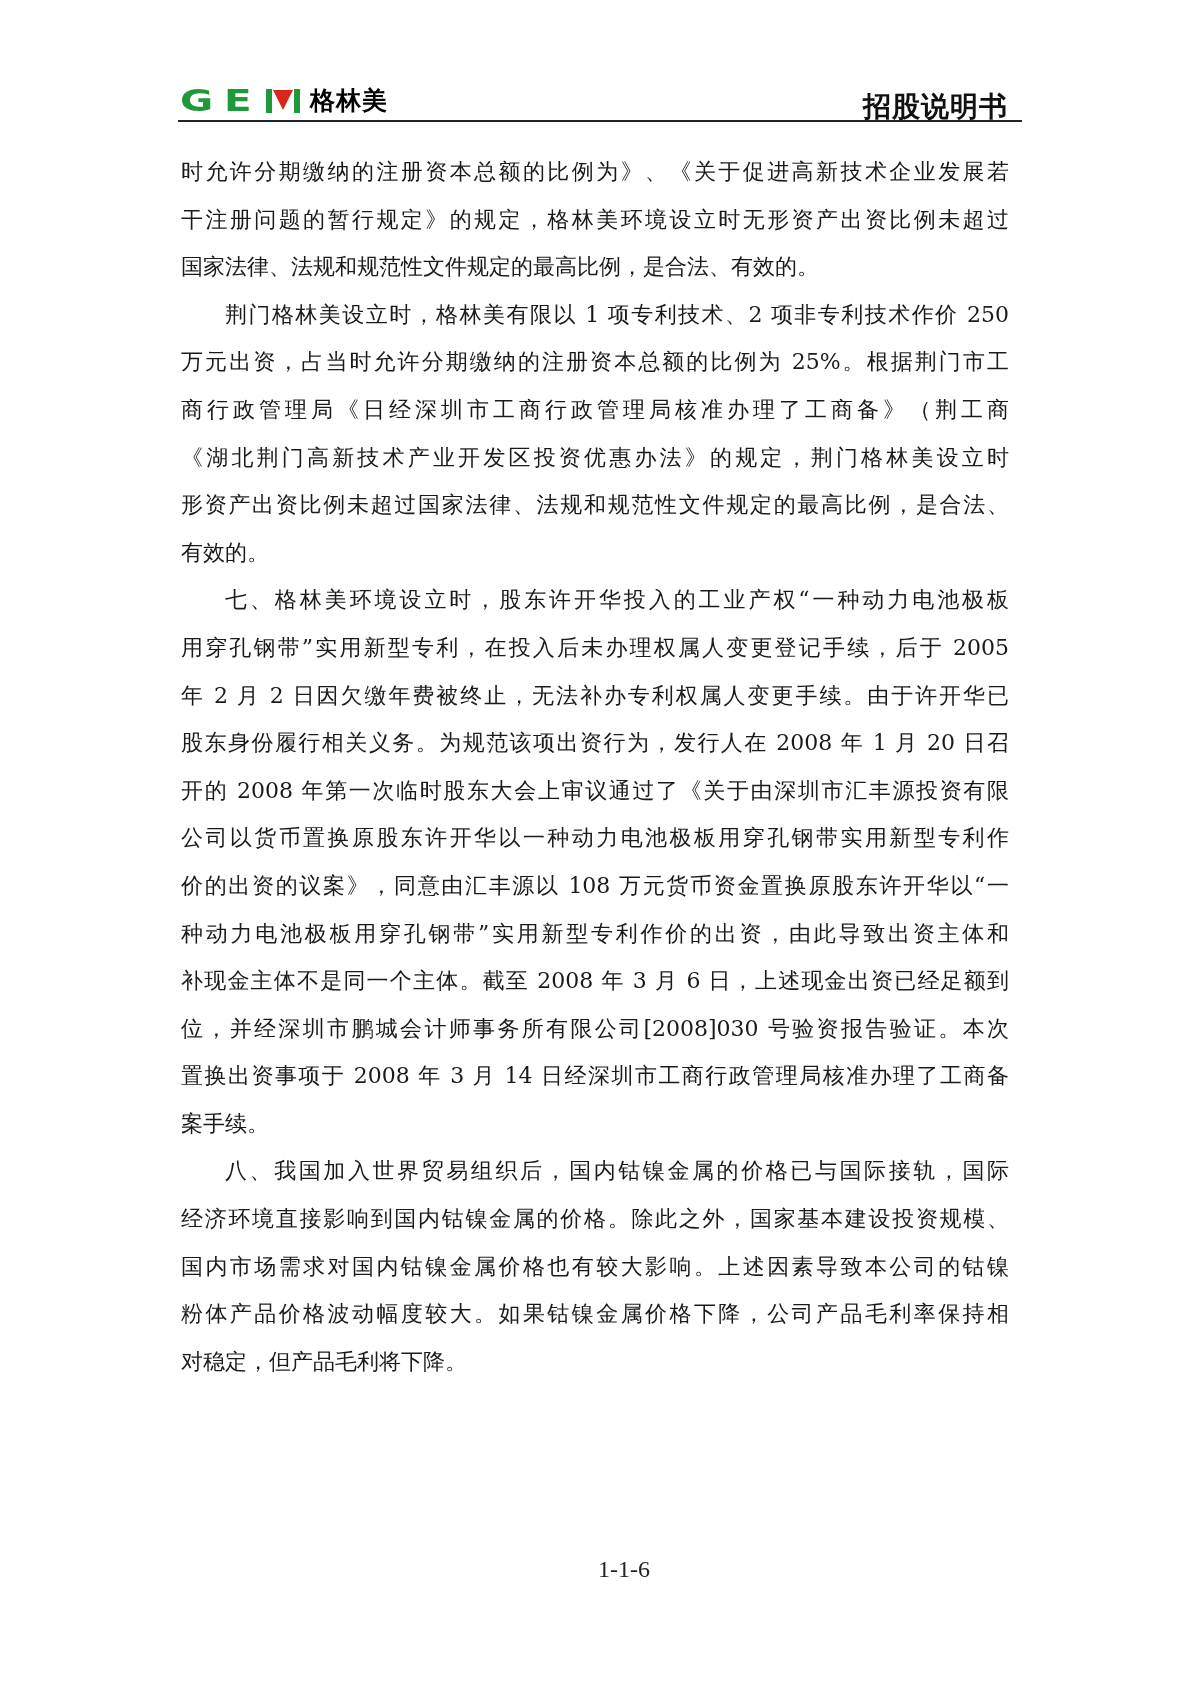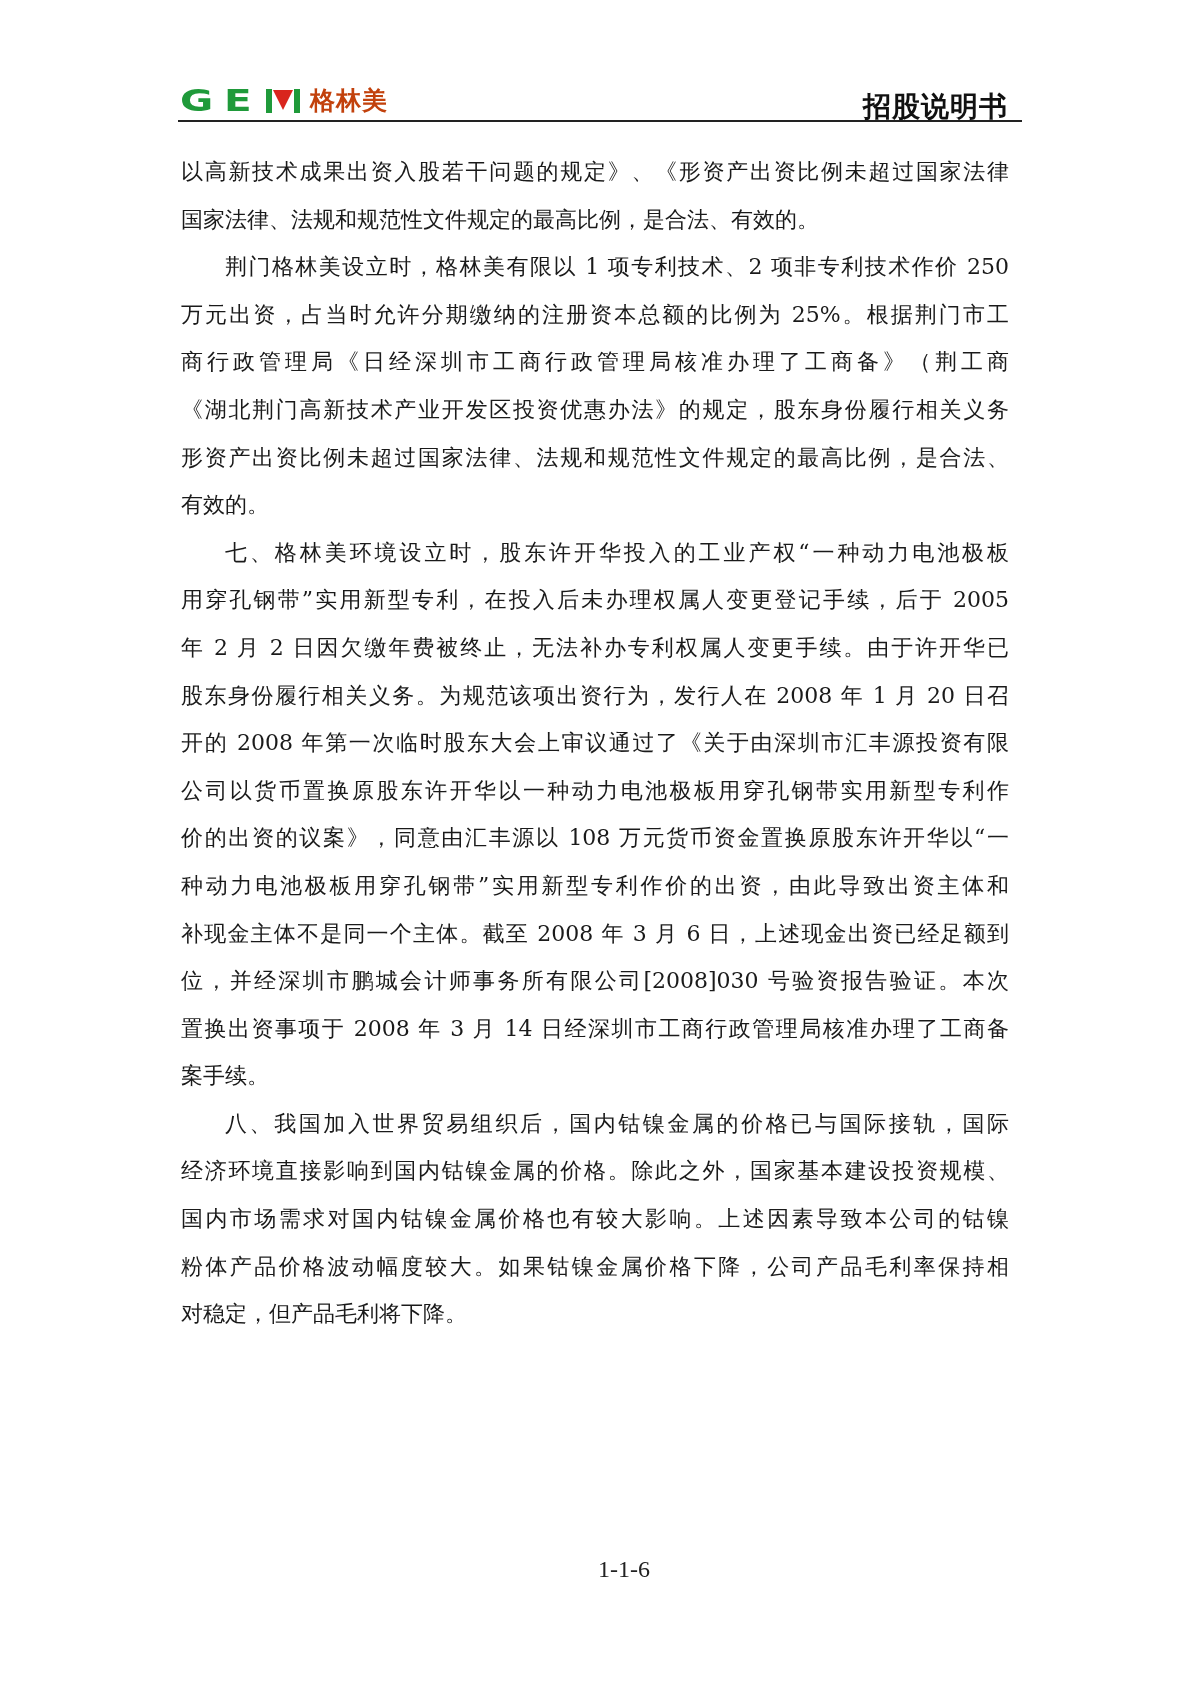--- a/index.html
+++ b/index.html
@@ -7,21 +7,21 @@
   .header { position:absolute; left:180px; top:80px; width:842px; height:40px; }
   .logo { position:absolute; left:0; top:4px; display:flex; align-items:center; }
   .logo-latin { display:flex; align-items:center; height:26px; }
   .logo-g, .logo-e, .logo-m-left { color:#1f9a3a; font-family:"DejaVu Sans", "Liberation Sans", sans-serif; font-weight:bold; font-size:30px; letter-spacing:-1px; line-height:26px; transform:scaleX(1.35); transform-origin:left center; display:inline-block; }
   .logo-g { width:44px; }
   .logo-e { width:40px; }
   .logo-mark { position:relative; width:34px; height:24px; margin-left:2px; }
   .logo-mark .bar-l { position:absolute; left:0; top:0; width:6px; height:24px; background:#1f9a3a; }
   .logo-mark .bar-r { position:absolute; right:0; top:0; width:6px; height:24px; background:#1f9a3a; }
   .logo-mark .tri { position:absolute; left:7px; top:1px; width:0; height:0; border-left:10px solid transparent; border-right:10px solid transparent; border-top:20px solid #d9251d; }
-  .logo-cn { margin-left:10px; color:#c2410c; font-family:Liberation Serif, serif; font-weight:bold; font-size:25px; letter-spacing:1px; }
+  .logo-cn { margin-left:10px; color:#000000; font-family:Liberation Serif, serif; font-weight:bold; font-size:25px; letter-spacing:1px; }
   .doc-type { position:absolute; right:14px; top:8px; font-family:"DejaVu Sans", "Liberation Sans", sans-serif; font-weight:bold; font-size:28px; color:#111; letter-spacing:1px; }
   .rule { position:absolute; left:178px; top:120px; width:844px; height:2px; background:#222; }
   .body-text { position:absolute; left:181px; top:148px; width:828px; }
   .line { height:47.6px; line-height:47.6px; font-size:22px; white-space:nowrap; text-align:justify; text-align-last:justify; overflow:hidden; }
   .line.last { text-align-last:left; }
   .line.indent { padding-left:44px; }
   .page-number { position:absolute; left:0; width:1200px; top:1556px; text-align:center; font-family:"Liberation Serif", "DejaVu Serif", serif; font-size:24px; color:#222;padding-left:24px; }
 </style>
 </head>
 <body>
@@ -38,28 +38,29 @@
       </span>
     </div>
     <span class="logo-cn">格林美</span>
   </div>
   <div class="doc-type">招股说明书</div>
 </div>
 <div class="rule"></div>
 
 <div class="body-text" id="body-text">
     <div>
-      <div class="line">以高新技术成果出资入股若干问题的规定》、《形资产出资比例未超过国家法律</div>
+      <div class="line">时允许分期缴纳的注册资本总额的比例为》、《关于促进高新技术企业发展若</div>
+      <div class="line">干注册问题的暂行规定》的规定，格林美环境设立时无形资产出资比例未超过</div>
       <div class="line last">国家法律、法规和规范性文件规定的最高比例，是合法、有效的。</div>
     </div>
     <div>
       <div class="line indent">荆门格林美设立时，格林美有限以 1 项专利技术、2 项非专利技术作价 250</div>
       <div class="line">万元出资，占当时允许分期缴纳的注册资本总额的比例为 25%。根据荆门市工</div>
       <div class="line">商行政管理局《日经深圳市工商行政管理局核准办理了工商备》（荆工商</div>
-      <div class="line">《湖北荆门高新技术产业开发区投资优惠办法》的规定，股东身份履行相关义务</div>
+      <div class="line">《湖北荆门高新技术产业开发区投资优惠办法》的规定，荆门格林美设立时</div>
       <div class="line">形资产出资比例未超过国家法律、法规和规范性文件规定的最高比例，是合法、</div>
       <div class="line last">有效的。</div>
     </div>
     <div>
       <div class="line indent">七、格林美环境设立时，股东许开华投入的工业产权“一种动力电池极板</div>
       <div class="line">用穿孔钢带”实用新型专利，在投入后未办理权属人变更登记手续，后于 2005</div>
       <div class="line">年 2 月 2 日因欠缴年费被终止，无法补办专利权属人变更手续。由于许开华已</div>
       <div class="line">股东身份履行相关义务。为规范该项出资行为，发行人在 2008 年 1 月 20 日召</div>
       <div class="line">开的 2008 年第一次临时股东大会上审议通过了《关于由深圳市汇丰源投资有限</div>
       <div class="line">公司以货币置换原股东许开华以一种动力电池极板用穿孔钢带实用新型专利作</div>

